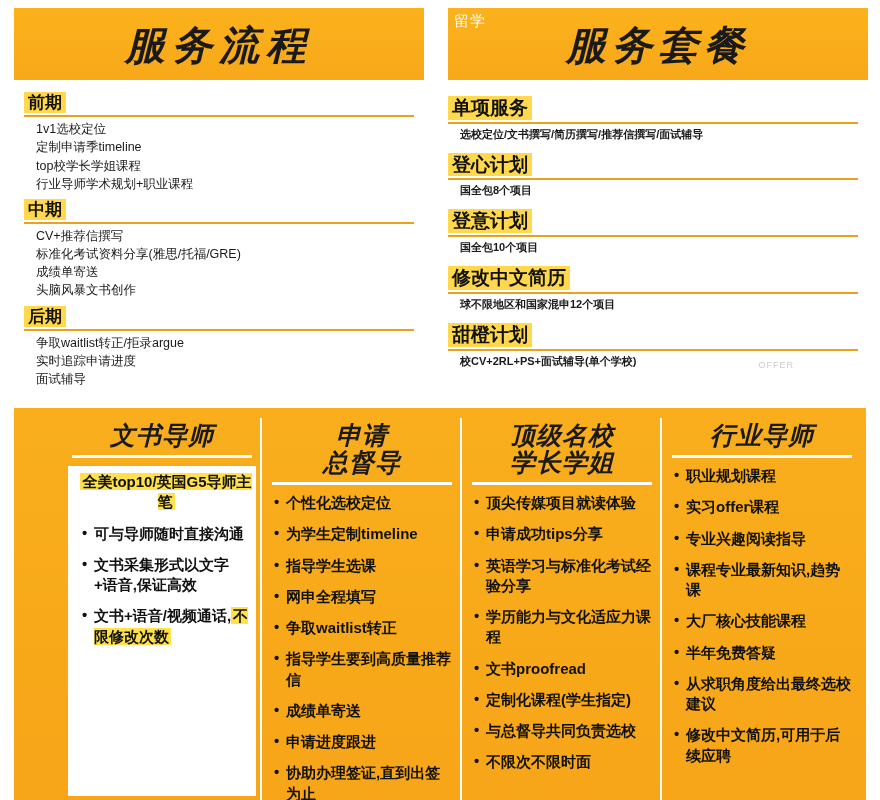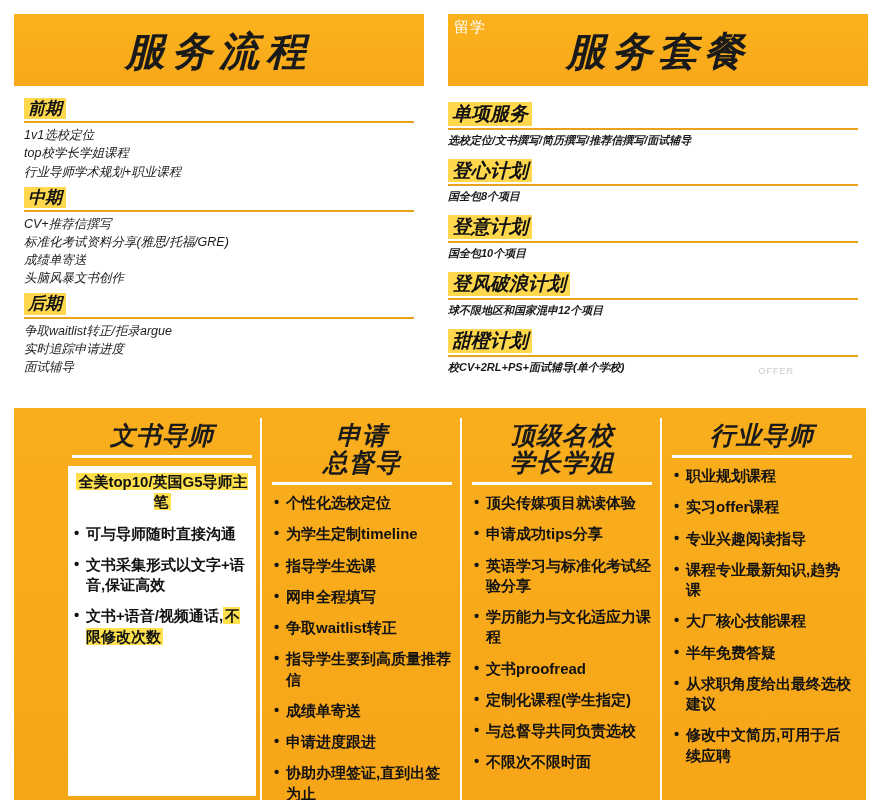--- a/index.html
+++ b/index.html
@@ -11,21 +11,21 @@
     width: 880px;
     height: 800px;
     font-family: "Liberation Sans", sans-serif;
     position: relative;
     overflow: hidden;
   }
 
   
   .top-row {
     position: absolute;
-    left: 0; top: 6px;
+    left: 0; top: 0;
     width: 880px;
     height: 392px;
   }
 
   .panel {
     position: absolute;
     top: 8px;
     background: #ffffff;
     overflow: hidden;
   }
@@ -81,31 +81,29 @@
     position: relative;
     margin-top: 6px;
     padding-bottom: 2px;
     border-bottom: 2px solid #e8a21b;
   }
   .section-head .hl {
     display: inline-block;
     background: #ffd84d;
     font-size: 17px;
     font-weight: bold;
-    font-style: italic;
     color: #111;
     padding: 0 4px;
     line-height: 1.25;
     font-family: "DejaVu Sans", sans-serif;
   }
   .section ul {
     list-style: none;
-    margin: 3px 0 4px 0;
+    margin: 3px 0 4px 12px;
     padding: 0;
-    font-style: italic;
   }
   .section li {
     font-size: 12.5px;
     color: #1a1a1a;
     line-height: 1.45;
     white-space: nowrap;
   }
   .panel-right .section li {
     font-size: 11px;
     font-weight: bold;
@@ -162,21 +160,21 @@
     border-bottom: 3px solid #ffffff;
     margin-bottom: 8px;
     letter-spacing: 1px;
   }
   .col-body {
     background: transparent;
   }
   .col-1 .col-body {
     background: #ffffff;
     min-height: 320px;
-    padding: 6px 4px 4px 4px;
+    padding: 6px 4px 4px 12px;
     margin: 0 -4px;
   }
   .bullets {
     list-style: none;
     margin: 0;
     padding: 0;
   }
   .bullets li {
     position: relative;
     padding-left: 14px;
@@ -219,20 +217,21 @@
       <div class="panel-title">服务流程</div>
     </div>
     <div class="panel-body">
 
       <div class="section">
         <div class="section-head">
           <span class="hl">前期</span>
         </div>
         <ul>
           <li>1v1选校定位</li>
+          <li>定制申请季timeline</li>
           <li>top校学长学姐课程</li>
           <li>行业导师学术规划+职业课程</li>
         </ul>
       </div>
 
       <div class="section">
         <div class="section-head">
           <span class="hl">中期</span>
         </div>
         <ul>
@@ -287,21 +286,21 @@
         <div class="section-head">
           <span class="hl">登意计划</span>
         </div>
         <ul>
           <li>国全包10个项目</li>
         </ul>
       </div>
 
       <div class="section">
         <div class="section-head">
-          <span class="hl">登风破浪计划</span>
+          <span class="hl">修改中文简历</span>
         </div>
         <ul>
           <li>球不限地区和国家混申12个项目</li>
         </ul>
       </div>
 
       <div class="section">
         <div class="section-head">
           <span class="hl">甜橙计划</span>
         </div>

